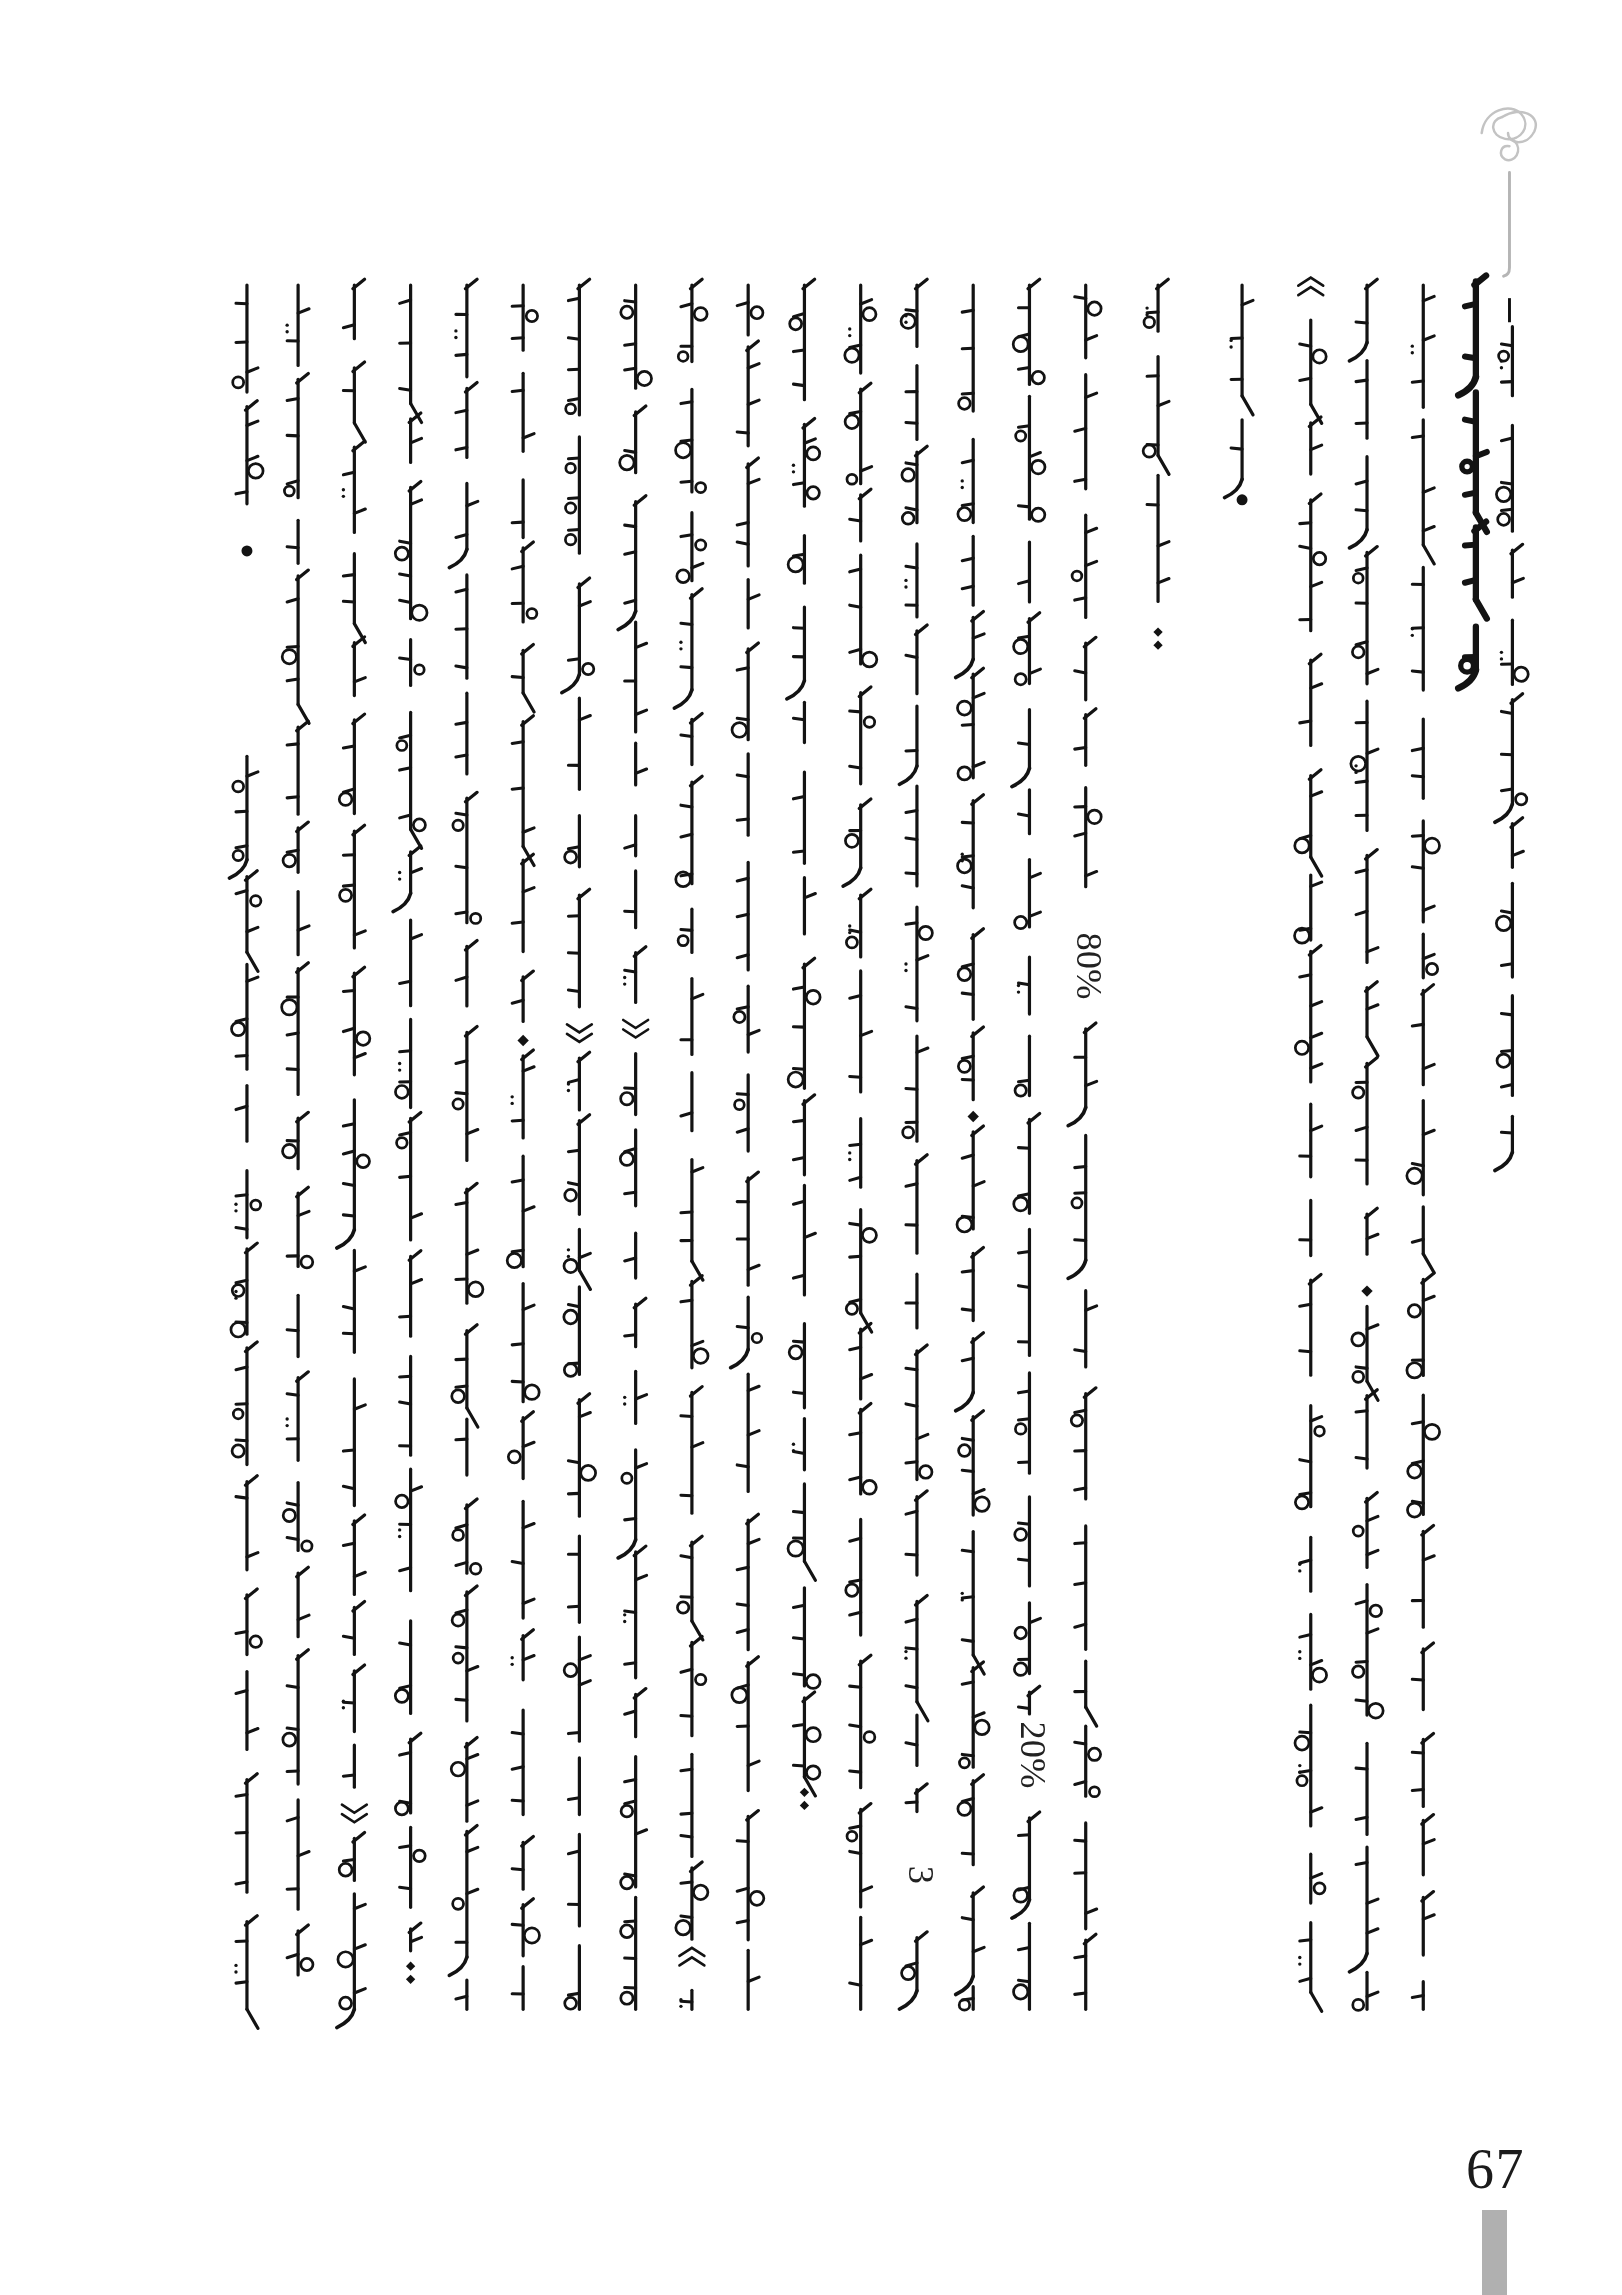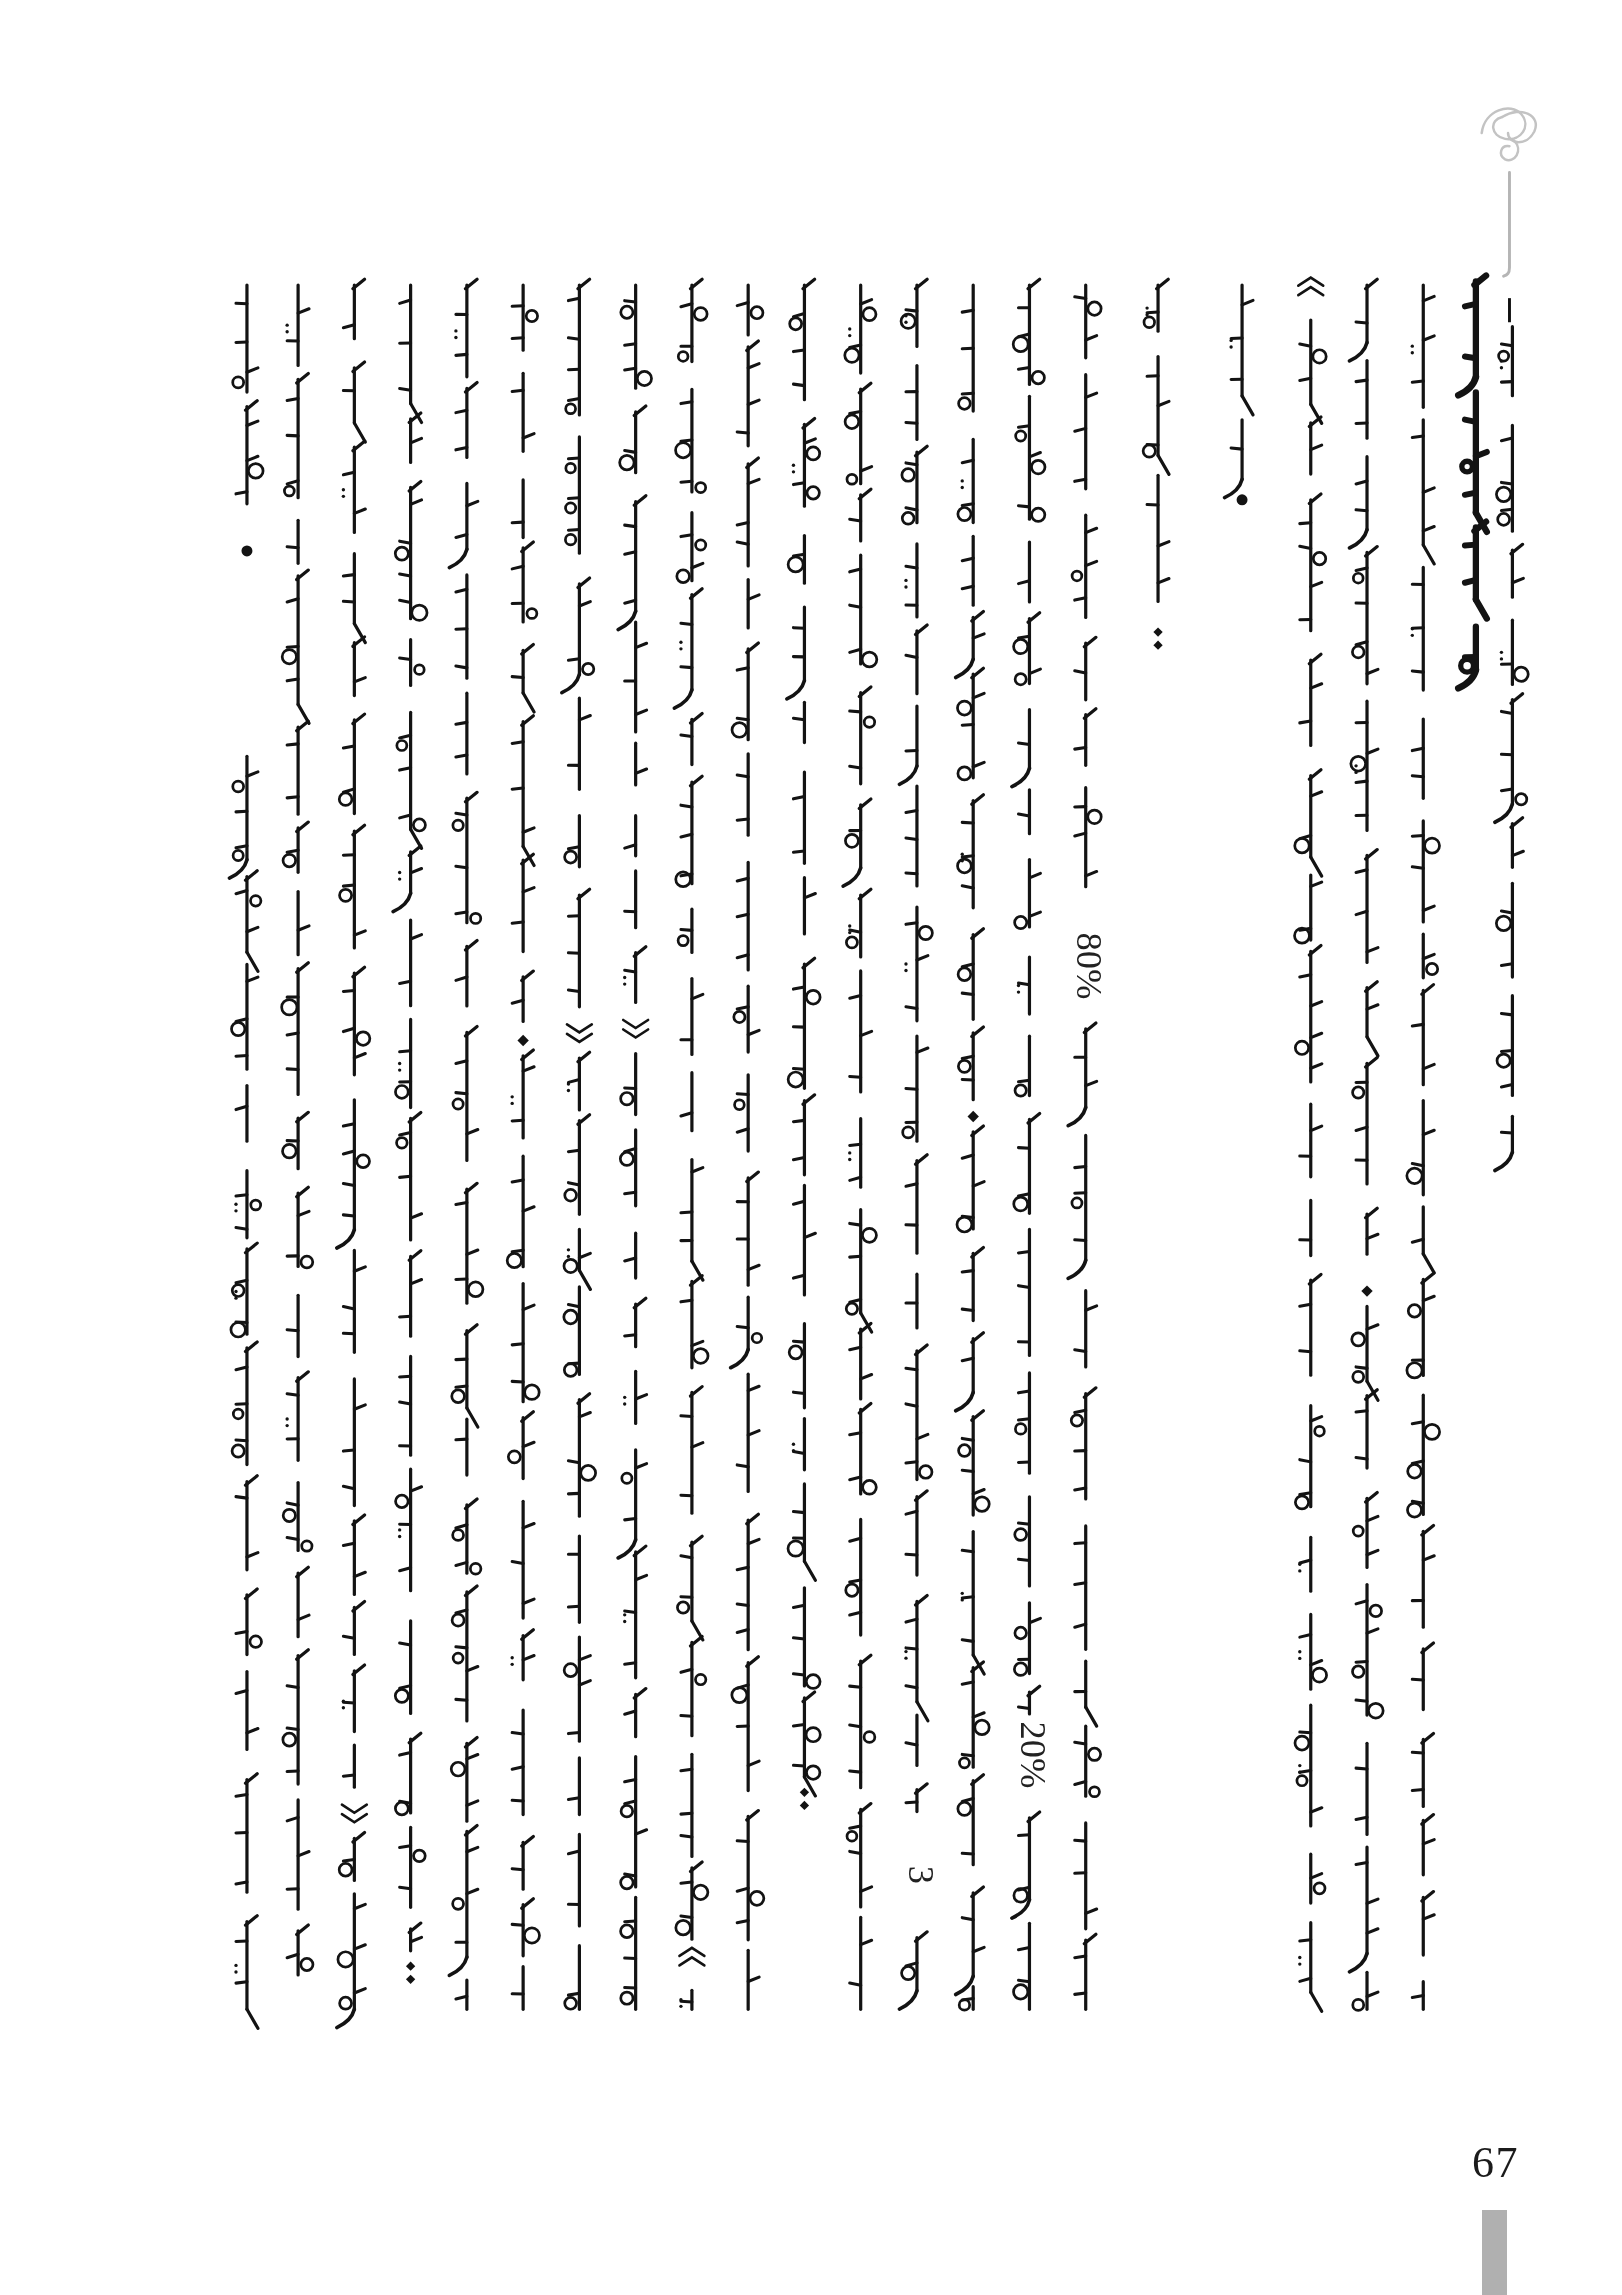--- a/index.html
+++ b/index.html
@@ -9,21 +9,21 @@
     background:#ffffff;
     overflow:hidden;
     font-family:"Liberation Serif", serif;
   }
   .page-svg{position:absolute;left:0;top:0;}
   .page-number{
     position:absolute;
     left:1453px; top:2141px; width:85px;
     text-align:center;
     font-family:"Liberation Serif", serif;
-    font-size:44px;
+    font-size:56px;
     color:#1b1b1b;
     letter-spacing:1.5px;
     line-height:1;
   }
   .edge-bar{
     position:absolute;
     left:1482px; top:2210px;
     width:25px; height:86px;
   }
 </style>

